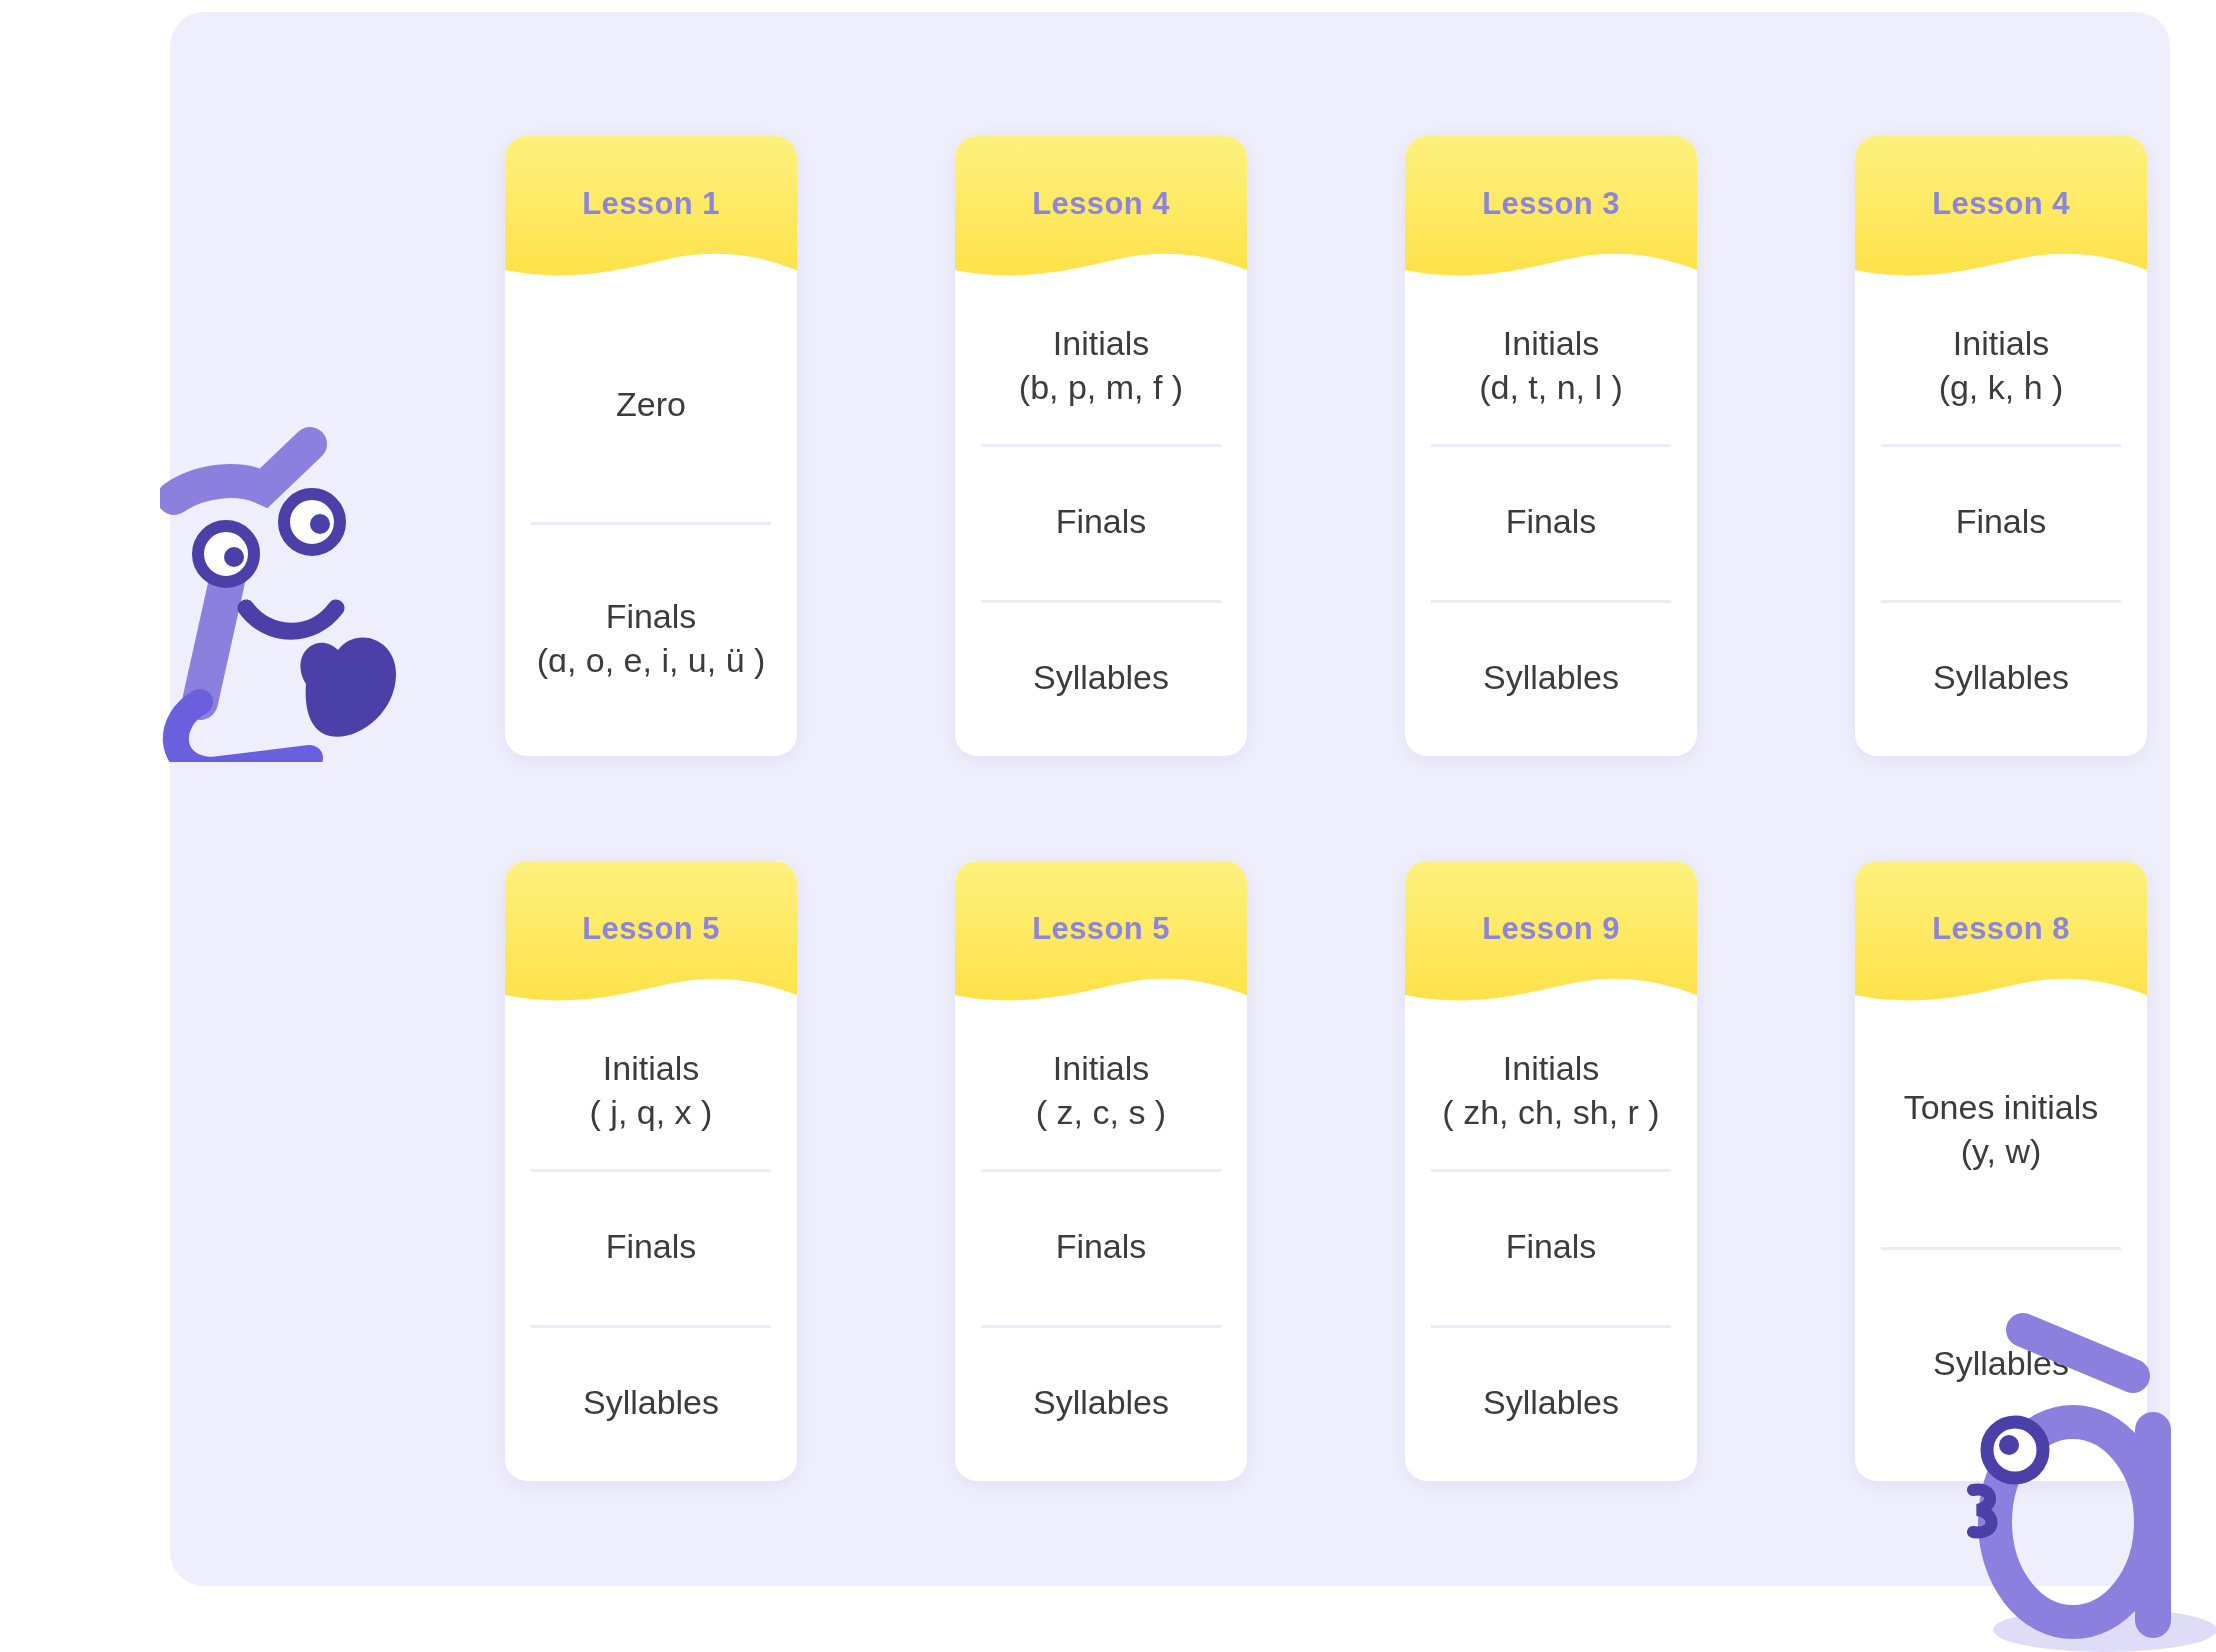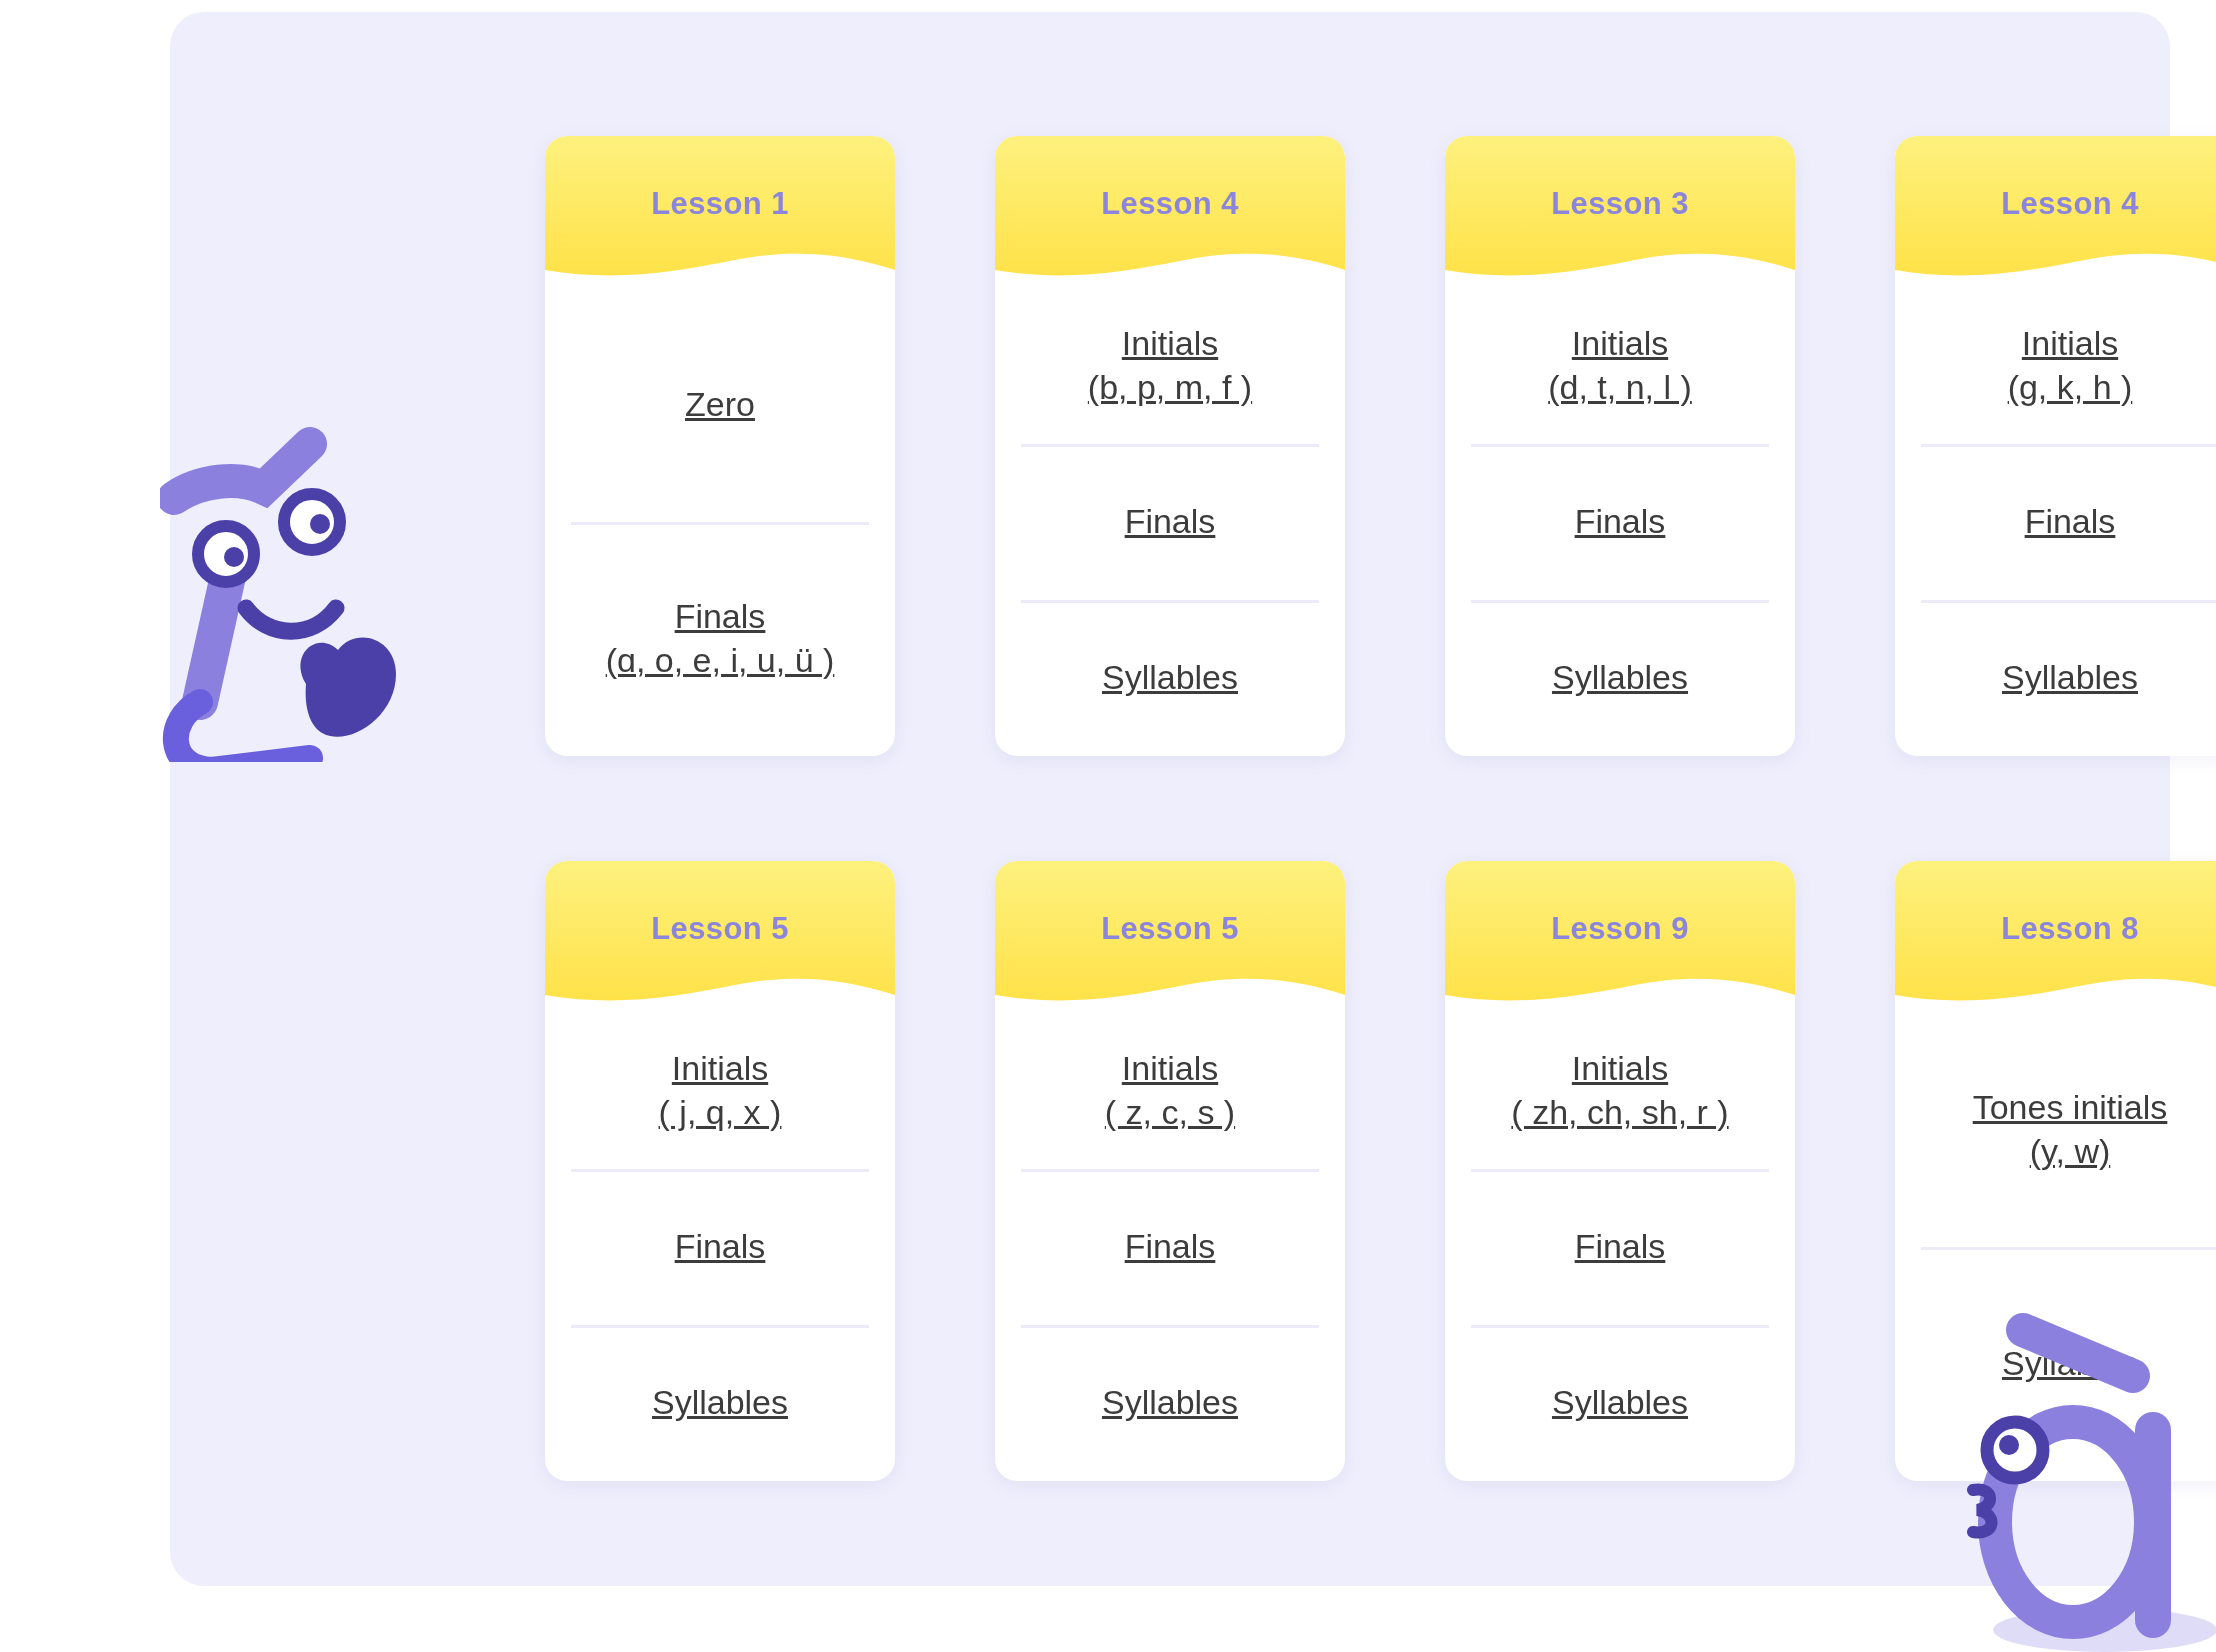--- a/index.html
+++ b/index.html
@@ -38,29 +38,28 @@
     top: 124px;
     width: 1700px;
     display: grid;
     grid-template-columns: repeat(4, 350px);
     column-gap: 100px;
     row-gap: 105px;
   }
 
   .lesson-card {
     position: relative;
-    width: 350px;
+    width: 292px;
     height: 620px;
     background: #FFFFFF;
     border-radius: 22px;
     box-shadow: 0 4px 18px rgba(120, 115, 190, 0.10);
     overflow: hidden;
     display: flex;
     flex-direction: column;
-    margin-left: 40px;
   }
 
   
   .card-header {
     position: relative;
     height: 152px;
     flex: 0 0 152px;
   }
   .card-header .wave-svg {
     position: absolute;
@@ -104,21 +103,21 @@
   }
   .card-section + .card-section::before {
     content: "";
     position: absolute;
     left: 0;
     right: 0;
     top: 0;
     height: 3px;
     background: #EDEBFA;
   }
-  .sec-line { display: block; white-space: pre; text-decoration: underline; }
+  .sec-line { display: block; white-space: pre; }
 
   
   .lesson-card[data-rows="2"] .card-section { flex: 1 1 0; }
 
   
   .mascot {
     position: absolute;
     pointer-events: none;
   }
   #mascot-left {

